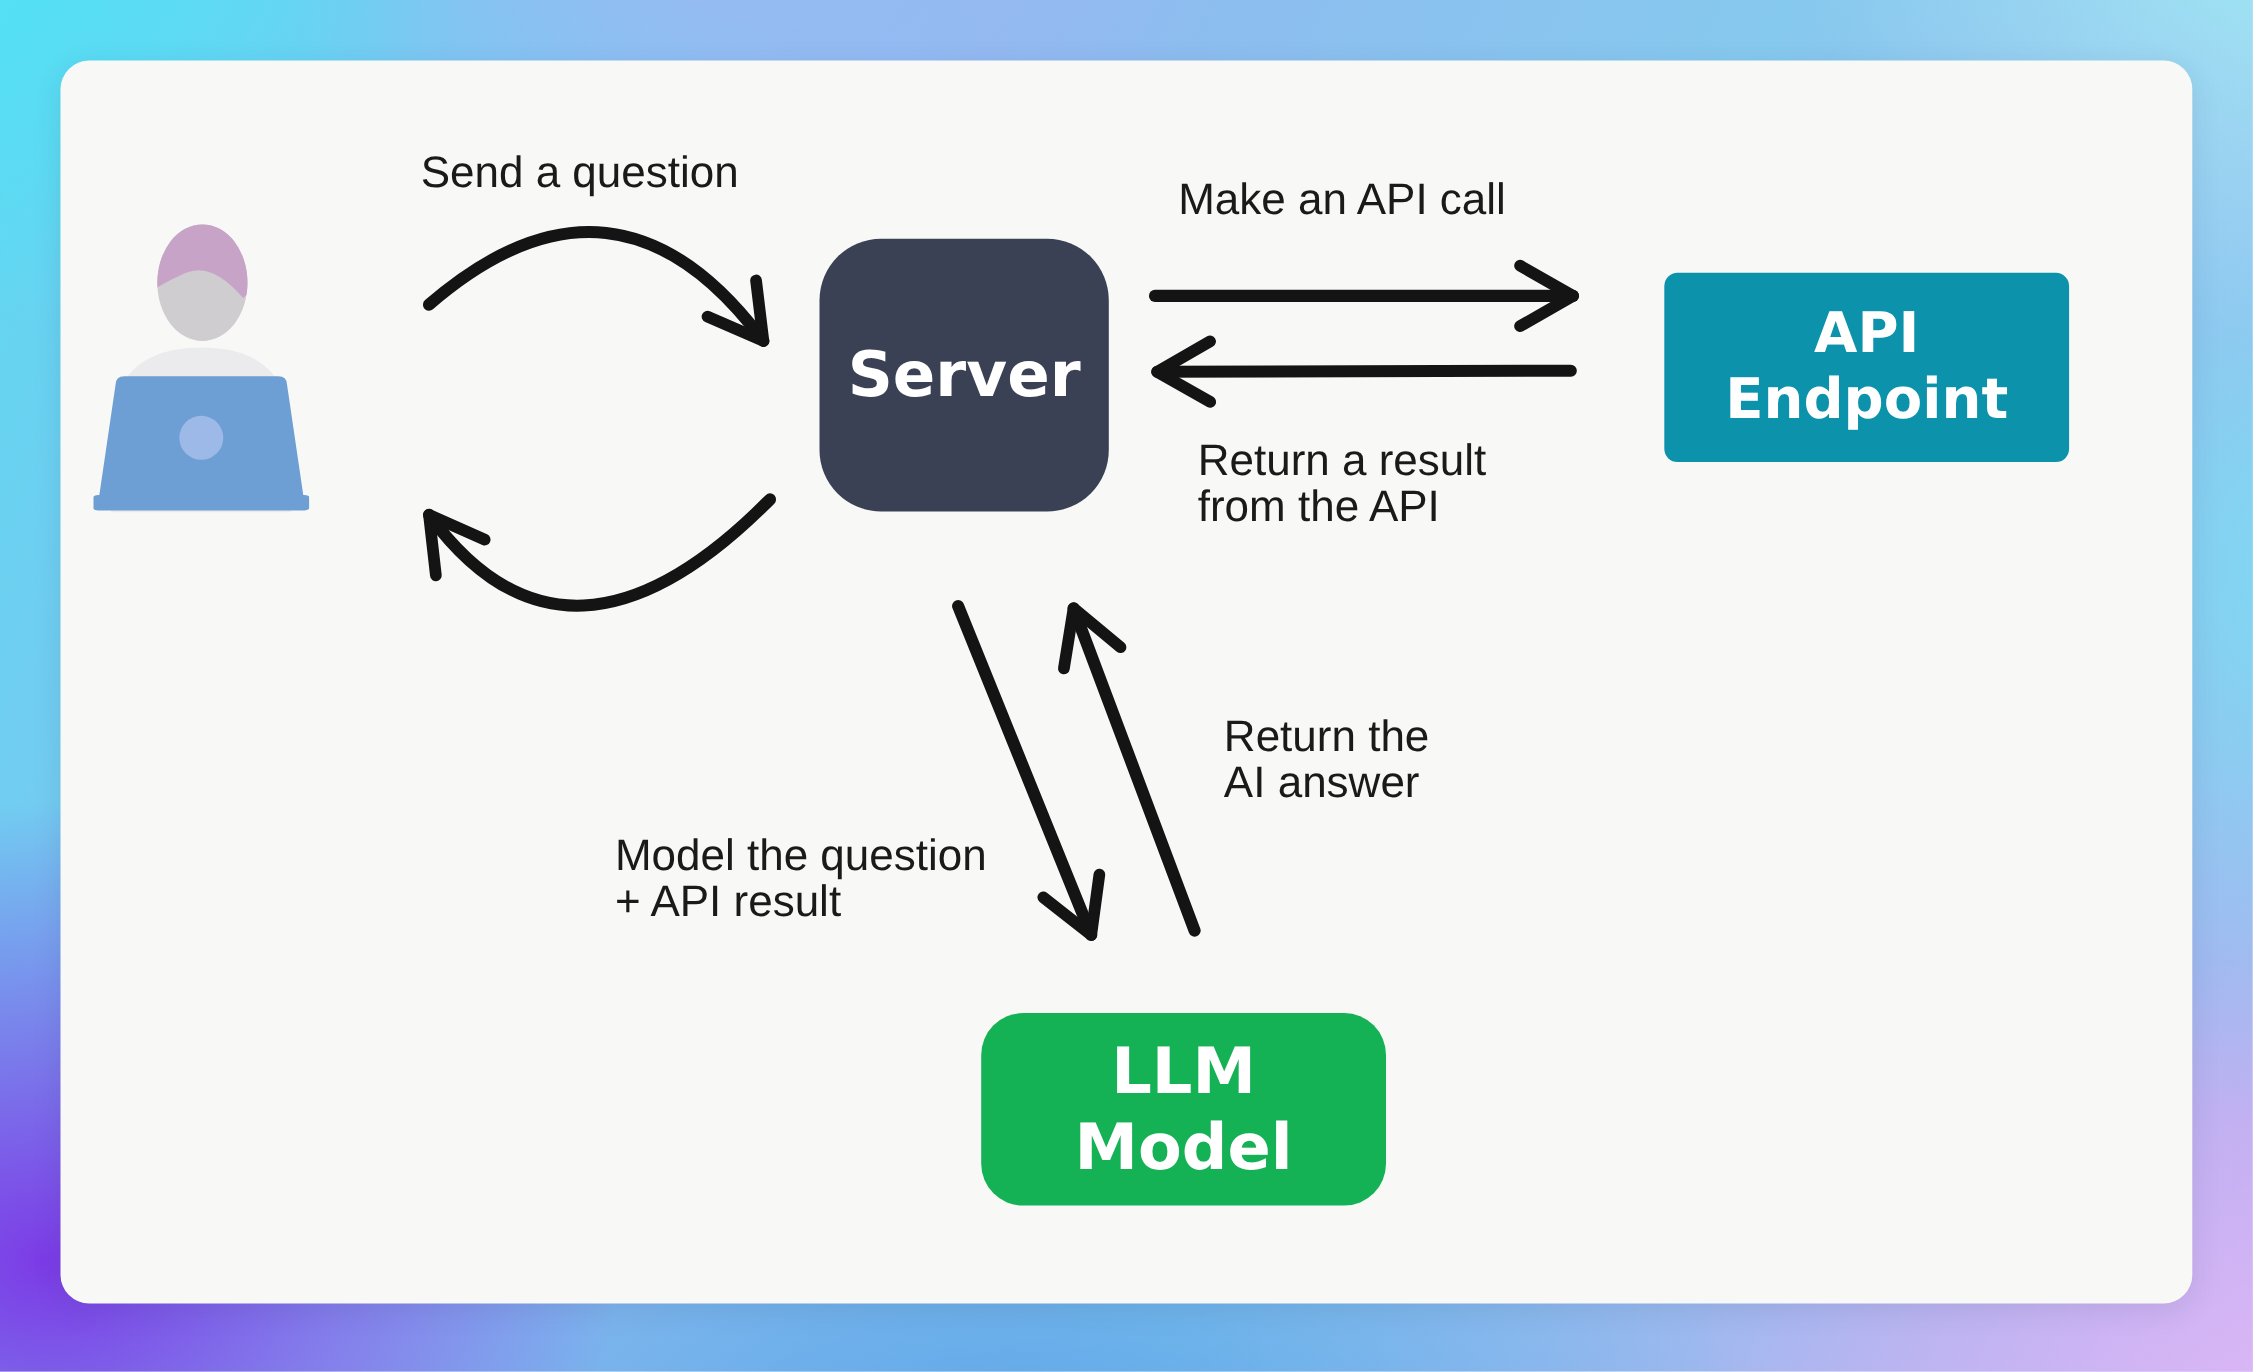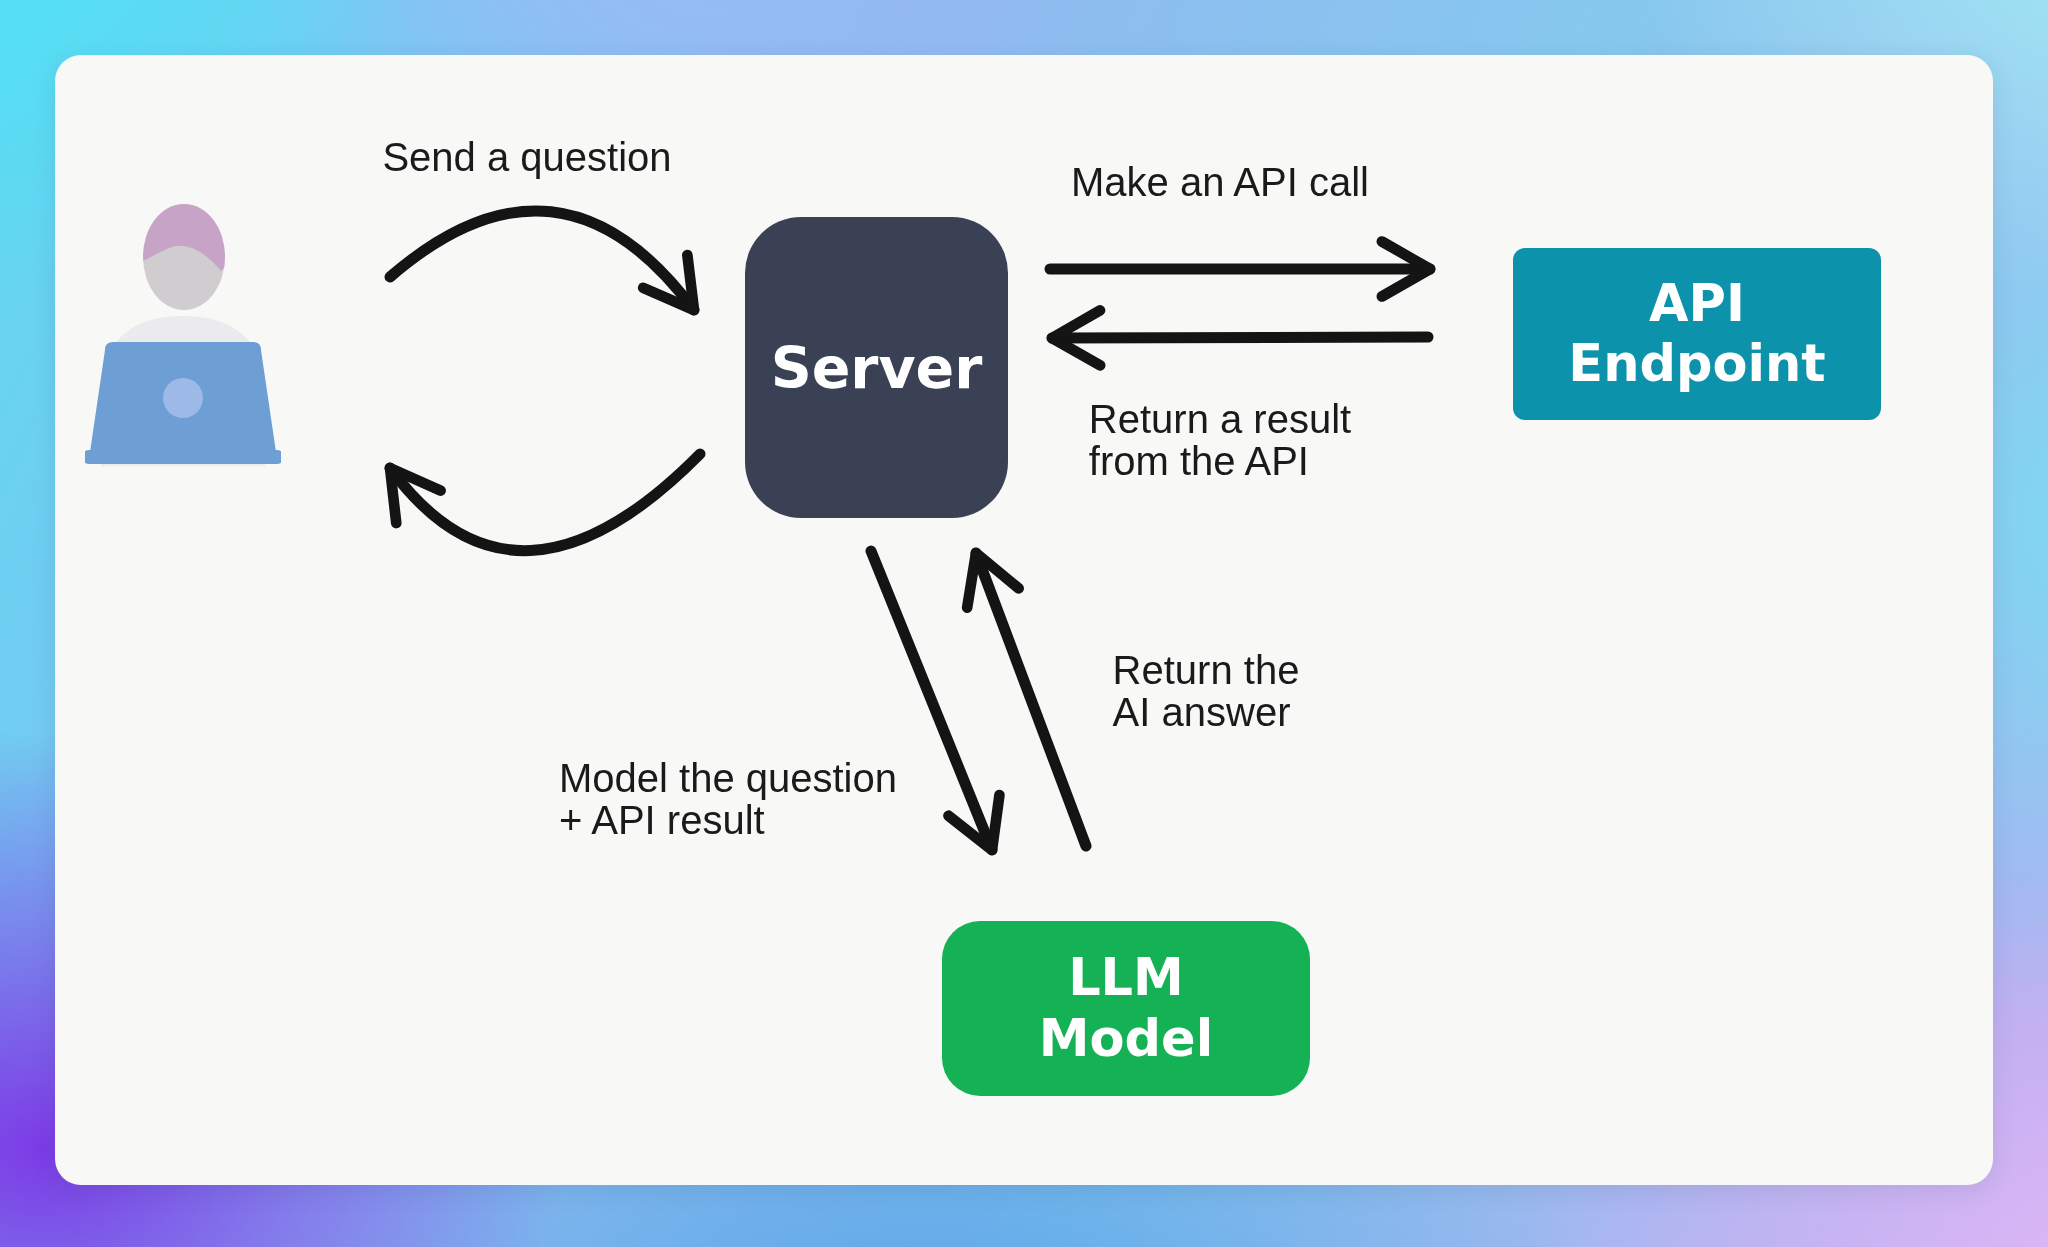--- a/index.html
+++ b/index.html
@@ -24,26 +24,26 @@
     text-align:left;white-space:pre-line;}
   .lbl-send-question   {left:527px; top:157px;}
   .lbl-make-api-call   {left:1220px;top:182px;}
   .lbl-return-result   {left:1220px;top:440px;}
   .lbl-send-answer-back{left:513px; top:625px;}
   .lbl-send-question-api{left:728px;top:799px;}
   .lbl-return-ai-answer{left:1206px;top:691px;}
   .node{position:absolute;display:flex;align-items:center;justify-content:center;
     color:#ffffff;font-family:"DejaVu Sans", sans-serif;font-weight:bold;
     text-align:center;white-space:pre-line;}
-  .node-server{left:745px;top:217px;width:263px;height:301px;border-radius:56px;
+  .node-server{left:745px;top:217px;width:263px;height:248px;border-radius:56px;
     background:#3a4154;font-size:57px;}
   .node-api{left:1513px;top:248px;width:368px;height:172px;border-radius:12px;
     background:#0c93ab;font-size:51px;line-height:1.18;}
-  .node-llm{left:942px;top:921px;width:368px;height:175px;border-radius:38px;
-    background:#15b155;font-size:51px;line-height:1.18;}
+  .node-llm{left:892px;top:921px;width:368px;height:175px;border-radius:38px;
+    background:#15b155;font-size:58px;line-height:1.18;}
   .user-icon{position:absolute;left:85px;top:200px;width:196px;height:266px;}
 </style>
 </head>
 <body>
 
 <div class="stage">
   <div class="card"></div>
 
   <svg class="arrow-layer" viewBox="0 0 2048 1247">
     <defs>

